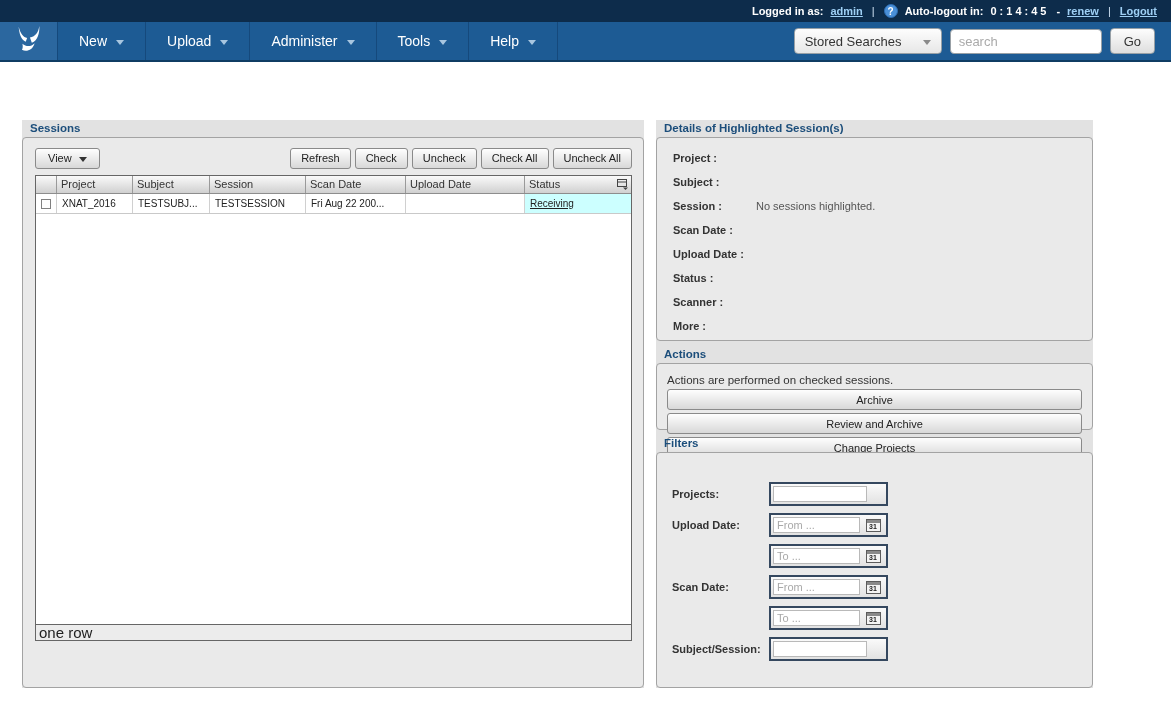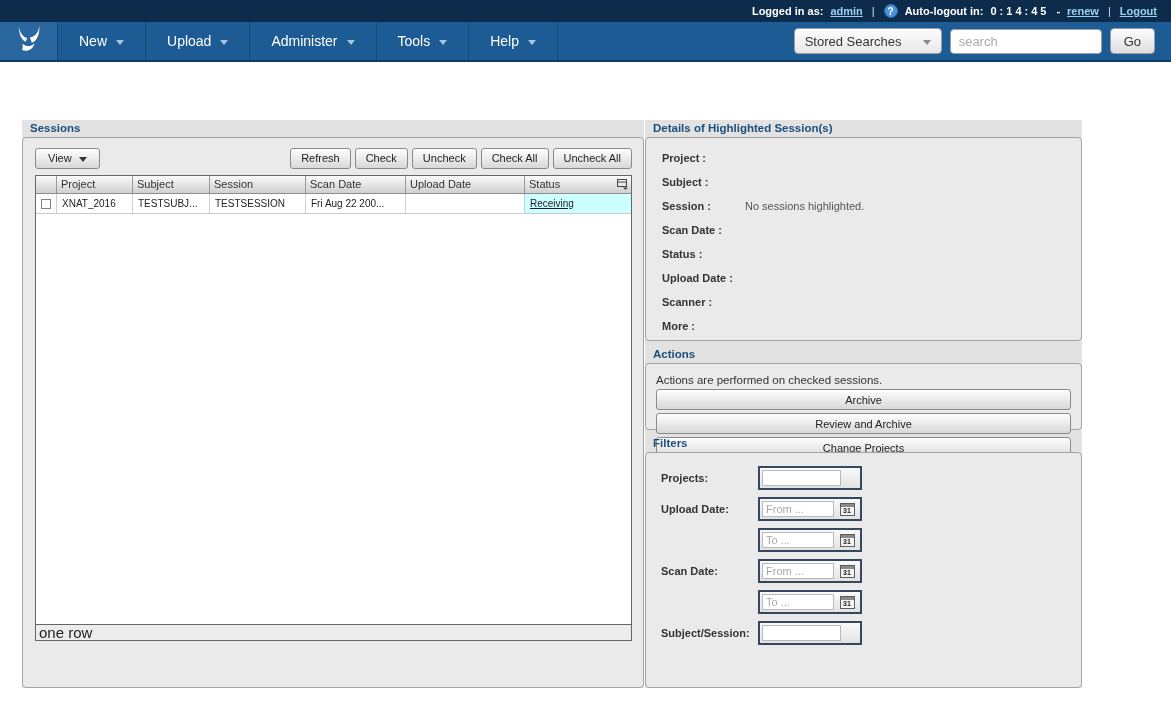--- a/index.html
+++ b/index.html
@@ -60,21 +60,21 @@
     padding:0 8px; font-size:13px; color:#333; font-family:"Liberation Sans",sans-serif;
   }
   .search-input::placeholder { color:#aaa; }
   .go-btn {
     height:26px; padding:0 13px; border:1px solid #98a0a6; border-radius:4px;
     background:linear-gradient(#fdfdfd,#dedede); font-size:13px; color:#333;
     font-family:"Liberation Sans",sans-serif; cursor:pointer;
   }
 
   
-  .main { display:flex; margin:58px 0 0 22px; gap:1px; }
+  .main { display:flex; margin:58px 0 0 22px; gap:12px; }
   .col { height:568px; background:#e2e2e2; display:flex; flex-direction:column; }
   .col-left  { width:622px; }
   .col-right { width:437px; }
 
   .section-title {
     height:17px; line-height:16px; padding-left:8px;
     color:#1c4e7b; font-size:11.5px; font-weight:bold; flex:none;
   }
   .box {
     background:#eaeaea; border:1px solid #a3a3a3; border-radius:4px;
@@ -133,25 +133,25 @@
   .detail-value { font-size:11px; color:#555; }
 
   
   .actions-title { margin-top:5px; }
   .actions-box { height:67px; flex:none; padding:10px 10px 0 10px; }
   .actions-note { font-size:11.5px; color:#333; margin-bottom:3px; }
   .actions-buttons { display:flex; gap:3px;flex-direction:column; }
 
   
   .filters-title { margin-top:5px; }
-  .filters-box { flex:1; padding:13px 0 0 15px; }
+  .filters-box { flex:1; padding:29px 0 0 15px; }
   .filter-row { display:flex; align-items:center; margin-bottom:7px; height:24px; }
   .filter-label { width:97px; flex:none; font-size:11px; font-weight:bold; color:#333; }
   .control {
-    width:104px; height:24px; border:2px solid #35485f;
+    width:119px; height:24px; border:2px solid #35485f;
     background:linear-gradient(#fafafa,#e2e2e2);
     display:flex; align-items:center;
   }
   .control .inner-input {
     flex:1; height:16px; margin:2px 0 2px 2px; border:1px solid #b9b9b9;
     font-size:11px; padding:0 3px; color:#333; min-width:0;
     font-family:"Liberation Sans",sans-serif; background:#fff;
   }
   .control .inner-input::placeholder { color:#a9a9a9; }
   .control .tail { width:19px; flex:none; }
@@ -300,25 +300,25 @@
       </div>
       <div class="detail-row">
         <span class="detail-label">Session :</span>
         <span class="detail-value">No sessions highlighted.</span>
       </div>
       <div class="detail-row">
         <span class="detail-label">Scan Date :</span>
         <span class="detail-value"></span>
       </div>
       <div class="detail-row">
+        <span class="detail-label">Upload Date :</span>
+        <span class="detail-value"></span>
+      </div>
+      <div class="detail-row">
         <span class="detail-label">Status :</span>
-        <span class="detail-value"></span>
-      </div>
-      <div class="detail-row">
-        <span class="detail-label">Upload Date :</span>
         <span class="detail-value"></span>
       </div>
       <div class="detail-row">
         <span class="detail-label">Scanner :</span>
         <span class="detail-value"></span>
       </div>
       <div class="detail-row">
         <span class="detail-label">More :</span>
         <span class="detail-value"></span>
       </div>

